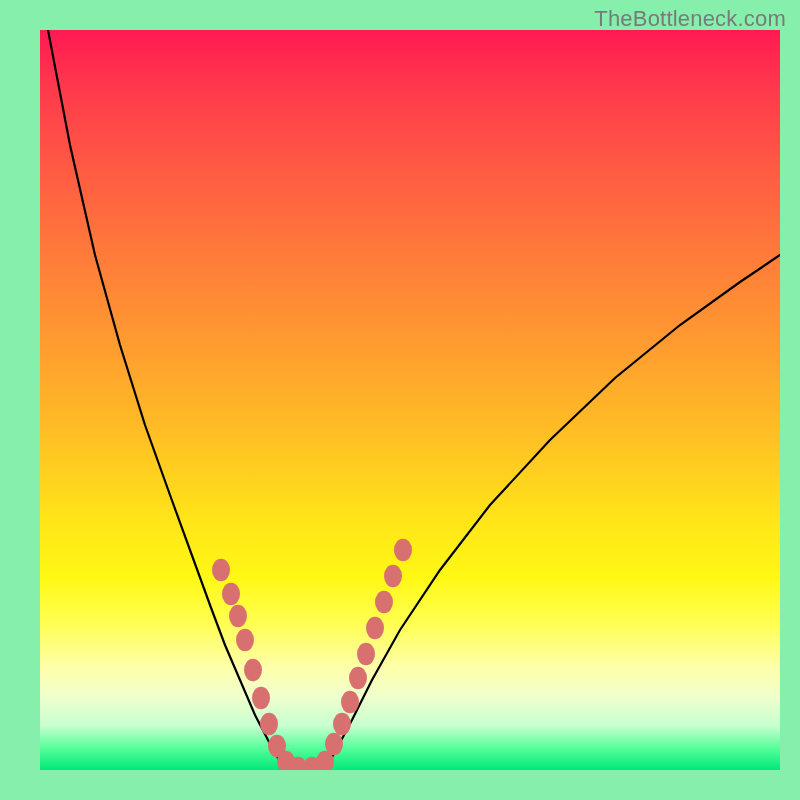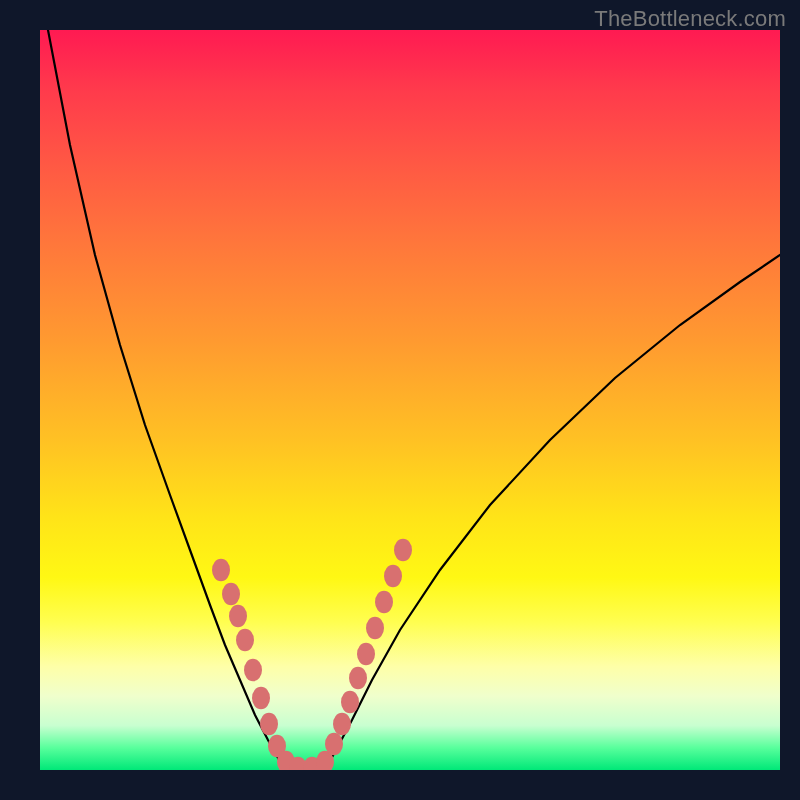--- a/index.html
+++ b/index.html
@@ -10,21 +10,21 @@
     background: #000;
     overflow: hidden;
     font-family: Arial, Helvetica, sans-serif;
   }
   .frame {
     position: absolute;
     left: 0;
     top: 0;
     width: 800px;
     height: 800px;
-    background: #0f172a;
+    background: #86efac;
   }
   .plot-area {
     position: absolute;
     left: 40px;
     top: 30px;
     width: 740px;
     height: 740px;
     overflow: hidden;
   }
   .gradient {

